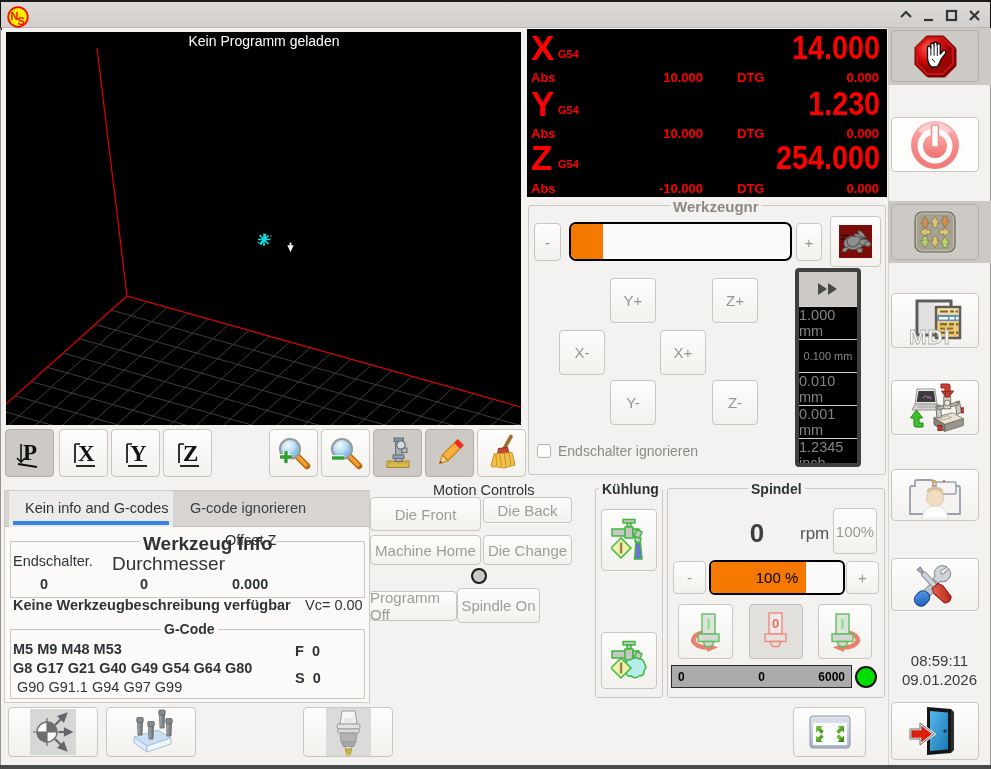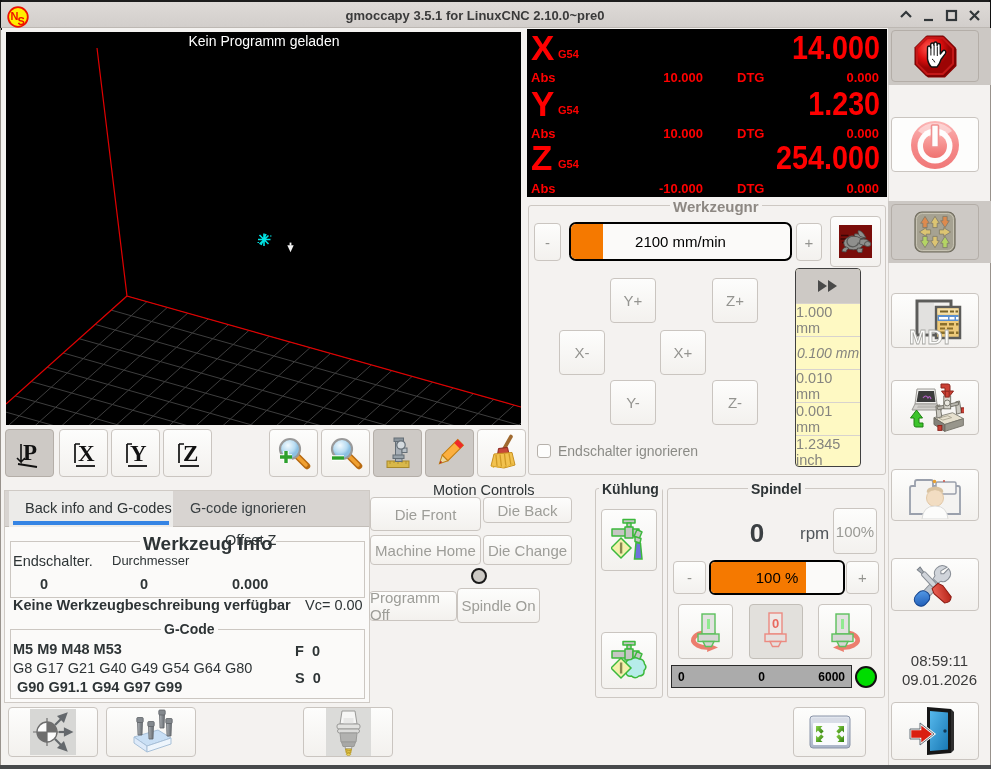--- a/index.html
+++ b/index.html
@@ -21,21 +21,20 @@
 <div class="abs" style="left:0;top:28px;width:1px;height:741px;background:#98928c;"></div>
 <div class="abs" style="left:990px;top:28px;width:1px;height:741px;background:#98928c;"></div>
 <div class="abs" style="left:0;top:765px;width:991px;height:4px;background:#47494b;"></div>
 
 <div class="abs" style="left:1px;top:2px;width:989px;height:26px;background:linear-gradient(#dedad7,#d2cecb);border-bottom:1px solid #bdb8b3;">
   <svg class="abs" style="left:6px;top:4px;" width="22" height="22" viewBox="0 0 22 22">
     <circle cx="11" cy="11" r="9.8" fill="#ffee00" stroke="#ee1100" stroke-width="1.8"></circle>
     <text x="3.5" y="13.5" font-size="11" font-weight="bold" fill="#ee1100" font-family="Liberation Sans">N</text>
     <text x="10.5" y="19" font-size="11" font-weight="bold" fill="#ee1100" font-family="Liberation Sans">S</text>
   </svg>
-  <div class="abs" style="left:0;width:948px;top:6px;text-align:center;font-size:13px;font-weight:bold;color:#3a3a3a;">gmoccapy 3.5.1 for LinuxCNC 2.10.0~pre0</div>
   <svg class="abs" style="right:1px;top:6px;" width="90" height="15" viewBox="0 0 90 15">
     <g stroke="#32373a" stroke-width="2.2" fill="none">
       <path d="M2 9 L7 4 L12 9"></path>
       <path d="M25 12 L34 12"></path>
       <rect x="48" y="3" width="9" height="9"></rect>
       <path d="M71 3 L80 12 M80 3 L71 12"></path>
     </g>
   </svg>
 </div>
 
@@ -208,21 +207,20 @@
   <div class="abs" style="left:108px;top:152px;width:68px;text-align:right;font-size:13px;font-weight:bold;">-10.000</div>
   <div class="abs" style="left:210px;top:152px;font-size:13px;font-weight:bold;">DTG</div>
   <div class="abs" style="right:8px;top:152px;font-size:13px;font-weight:bold;">0.000</div>
 </div>
 
 <div class="frame" style="left:528px;top:205px;width:358px;height:270px;"></div>
 <div class="flabel graytxt" style="left:670px;top:198px;color:#8d8883;font-size:15px;">Werkzeugnr</div>
 <div class="btn" style="left:534px;top:223px;width:27px;height:38px;font-size:15px;">-</div>
 <div class="abs" style="left:569px;top:222px;width:223px;height:39px;background:#fbfaf9;border:2px solid #000;border-radius:7px;overflow:hidden;">
   <div class="abs" style="left:0;top:0;width:32px;height:35px;background:#f57900;border-radius:4px 0 0 4px;"></div>
-  <div class="abs" style="left:0;right:0;top:9px;text-align:center;font-size:15px;color:#000;">2100 mm/min</div>
 </div>
 <div class="btn" style="left:796px;top:223px;width:26px;height:38px;font-size:15px;">+</div>
 <div class="btn" style="left:830px;top:216px;width:51px;height:51px;">
   <svg width="33" height="33" viewBox="0 0 33 33">
       <rect width="33" height="33" fill="#7a0d0a"></rect>
   <g stroke="#3a0505" stroke-width="1.5">
         <path d="M2 10.5 l7.5 0"></path>
         <path d="M1.5 14 l6 0"></path>
         <path d="M3 17.5 l4.5 0"></path>
       </g>
@@ -239,62 +237,62 @@
   </svg>
 </div>
 
 <div class="btn" style="left:610px;top:278px;width:46px;height:45px;font-size:15px;">Y+</div>
 <div class="btn" style="left:712px;top:278px;width:46px;height:45px;font-size:15px;">Z+</div>
 <div class="btn" style="left:559px;top:330px;width:46px;height:45px;font-size:15px;">X-</div>
 <div class="btn" style="left:660px;top:330px;width:46px;height:45px;font-size:15px;">X+</div>
 <div class="btn" style="left:610px;top:380px;width:46px;height:45px;font-size:15px;">Y-</div>
 <div class="btn" style="left:712px;top:380px;width:46px;height:45px;font-size:15px;">Z-</div>
 
-<div class="abs" style="left:795px;top:268px;width:66px;height:199px;border:1px solid #404040;border-radius:4px;background:#fef9c3;overflow:hidden;">
+<div class="abs" style="left:795px;top:268px;width:66px;height:199px;border:4px solid #404040;border-radius:4px;background:#000000;overflow:hidden;">
   <div style="height:34px;background:#cdc9c5;display:flex;align-items:center;justify-content:center;">
     <svg width="22" height="14" viewBox="0 0 22 14">
         <polygon points="1,1 10,7 1,13" fill="#4a4a4a"></polygon>
         <polygon points="11,1 20,7 11,13" fill="#4a4a4a"></polygon>
       </svg>
   </div>
   <div style="height:33px;border-top:1px solid #d8d3ce;display:flex;align-items:center;justify-content:center;font-size:14.5px;color:#85847f;">1.000 mm</div>
-  <div style="height:33px;border-top:1px solid #d8d3ce;display:flex;align-items:center;justify-content:center;font-size:14px;color:#85847f;font-style:italic;">0.100 mm</div>
+  <div style="height:33px;border-top:1px solid #d8d3ce;display:flex;align-items:center;justify-content:center;font-size:11px;color:#85847f;">0.100 mm</div>
   <div style="height:33px;border-top:1px solid #d8d3ce;display:flex;align-items:center;justify-content:center;font-size:14.5px;color:#85847f;">0.010 mm</div>
   <div style="height:33px;border-top:1px solid #d8d3ce;display:flex;align-items:center;justify-content:center;font-size:14.5px;color:#85847f;">0.001 mm</div>
   <div style="height:32px;border-top:1px solid #d8d3ce;display:flex;align-items:center;justify-content:center;font-size:14.5px;color:#85847f;">1.2345 inch</div>
 </div>
 
 <div class="abs" style="left:537px;top:444px;width:14px;height:14px;background:#fdfdfc;border:1px solid #b6b1ab;border-radius:3px;"></div>
 <div class="abs" style="left:558px;top:443px;font-size:14px;color:#8b8b86;">Endschalter ignorieren</div>
 
 <div class="abs" style="left:4px;top:490px;width:366px;height:213px;background:#fbfaf9;border:1px solid #cfcac5;"></div>
 <div class="abs" style="left:5px;top:491px;width:364px;height:36px;background:#d8d4d1;border-bottom:1px solid #c2bdb8;"></div>
 <div class="abs" style="left:9px;top:491px;width:164px;height:36px;background:#ecebe9;"></div>
 <div class="abs" style="left:13px;top:521px;width:156px;height:4px;background:#3584e4;"></div>
-<div class="abs" style="left:25px;top:500px;font-size:14.5px;color:#2e3436;">Back info and G-codes</div>
+<div class="abs" style="left:25px;top:500px;font-size:14.5px;color:#2e3436;">Kein info and G-codes</div>
 <div class="abs" style="left:190px;top:500px;font-size:14.5px;color:#3a4043;">G-code ignorieren</div>
 
 <div class="abs" style="left:10px;top:541px;width:355px;height:57px;border:1px solid #ccc7c2;background:#fbfaf9;"></div>
 <div class="abs flabel" style="left:140px;top:533px;background:#fbfaf9;font-size:19px;">Werkzeug Info</div>
 <div class="abs" style="left:13px;top:553px;font-size:14.5px;color:#2e3436;">Endschalter.</div>
-<div class="abs" style="left:112px;top:553px;font-size:13px;color:#2e3436;">Durchmesser</div>
+<div class="abs" style="left:112px;top:553px;font-size:19px;color:#2e3436;">Durchmesser</div>
 <div class="abs" style="left:225px;top:532px;font-size:14.5px;color:#2e3436;">Offset Z</div>
 <div class="abs" style="left:40px;top:576px;font-size:14.5px;font-weight:bold;color:#2e3436;">0</div>
 <div class="abs" style="left:140px;top:576px;font-size:14.5px;font-weight:bold;color:#2e3436;">0</div>
 <div class="abs" style="left:232px;top:576px;font-size:14.5px;font-weight:bold;color:#2e3436;">0.000</div>
 <div class="abs" style="left:13px;top:597px;font-size:14.5px;font-weight:bold;color:#2e3436;">Keine Werkzeugbeschreibung verfügbar</div>
 <div class="abs" style="left:305px;top:597px;font-size:14.5px;color:#2e3436;">Vc= 0.00</div>
 
 <div class="abs" style="left:10px;top:629px;width:355px;height:70px;border:1px solid #ccc7c2;background:#fbfaf9;"></div>
 <div class="abs flabel" style="left:161px;top:621px;background:#fbfaf9;font-size:14px;">G-Code</div>
 <div class="abs" style="left:13px;top:641px;font-size:14.5px;font-weight:bold;color:#2e3436;">M5 M9 M48 M53</div>
 <div class="abs" style="left:295px;top:643px;font-size:14.5px;font-weight:bold;color:#2e3436;">F&nbsp;&nbsp;0</div>
-<div class="abs" style="left:13px;top:660px;font-size:14.5px;font-weight:normal;color:#2e3436;">G8 G17 G21 G40 G49 G54 G64 G80</div>
+<div class="abs" style="left:13px;top:660px;font-size:14.5px;font-weight:bold;color:#2e3436;">G8 G17 G21 G40 G49 G54 G64 G80</div>
 <div class="abs" style="left:295px;top:670px;font-size:14.5px;font-weight:bold;color:#2e3436;">S&nbsp;&nbsp;0</div>
-<div class="abs" style="left:17px;top:679px;font-size:14.5px;font-weight:bold;color:#2e3436;">G90 G91.1 G94 G97 G99</div>
+<div class="abs" style="left:17px;top:679px;font-size:14.5px;font-weight:normal;color:#2e3436;">G90 G91.1 G94 G97 G99</div>
 
 <div class="abs" style="left:433px;top:482px;font-size:14.5px;color:#2e3436;">Motion Controls</div>
 <div class="btn" style="left:370px;top:497px;width:111px;height:34px;font-size:15px;color:#9d9d98;">Die Front</div>
 <div class="btn" style="left:483px;top:497px;width:89px;height:26px;font-size:15px;color:#9d9d98;">Die Back</div>
 <div class="btn" style="left:370px;top:535px;width:111px;height:30px;font-size:15px;color:#9d9d98;">Machine Home</div>
 <div class="btn" style="left:483px;top:535px;width:89px;height:30px;font-size:15px;color:#9d9d98;">Die Change</div>
 <div class="abs" style="left:471px;top:568px;width:16px;height:16px;border-radius:50%;background:#ccc9c4;border:2.5px solid #1a1a1a;"></div>
 <div class="btn" style="left:369px;top:591px;width:88px;height:30px;font-size:15px;color:#9d9d98;">Programm Off</div>
 <div class="btn" style="left:457px;top:588px;width:83px;height:35px;font-size:15px;color:#9d9d98;">Spindle On</div>
 

